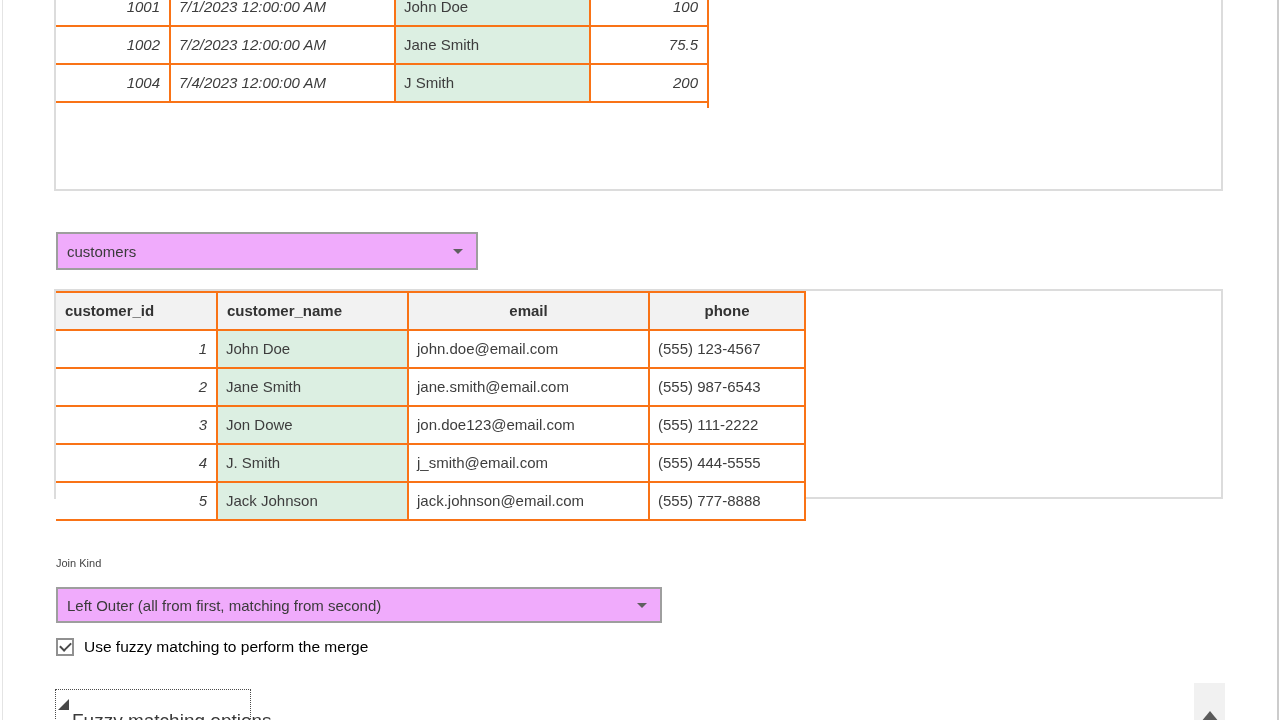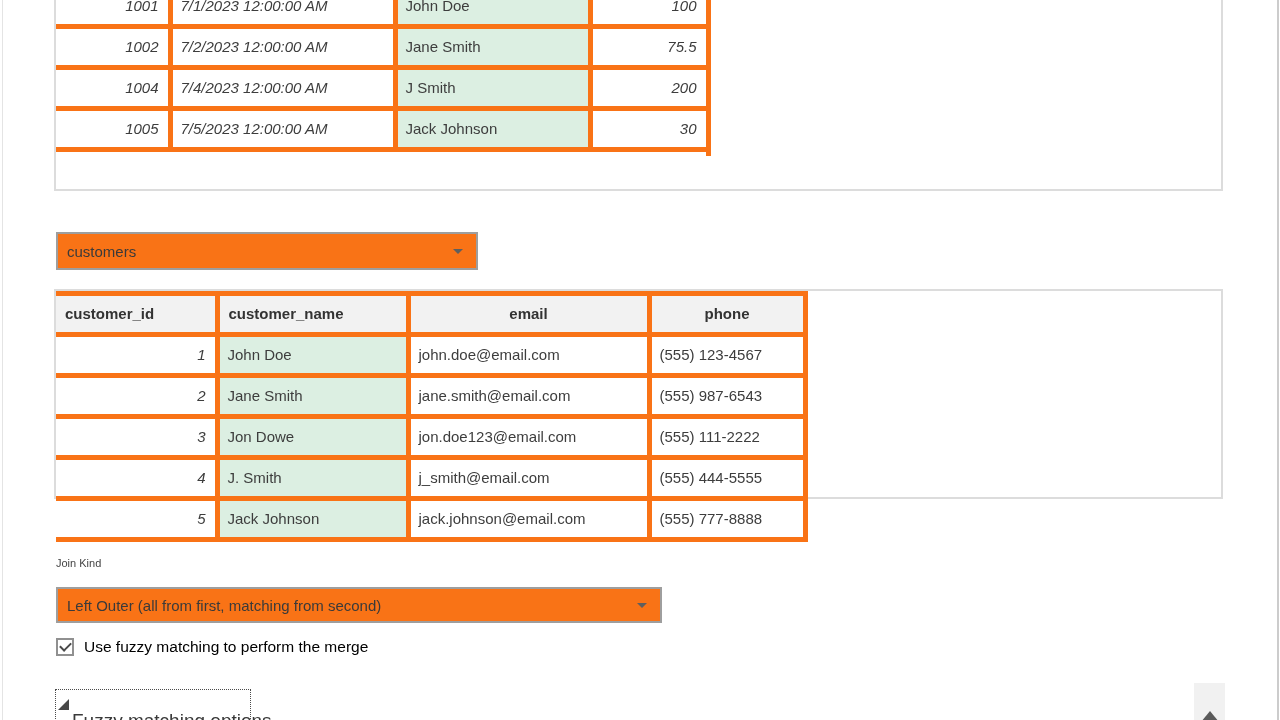--- a/index.html
+++ b/index.html
@@ -18,21 +18,21 @@
   .pane{position:absolute;border:2px solid #dcdcdc;background:#ffffff;box-sizing:border-box;}
   #pane1{left:54px;top:-16px;width:1169px;height:207px;}
   #pane2{left:54px;top:289px;width:1169px;height:210px;}
 
   
   table.grid{border-collapse:collapse;table-layout:fixed;background:#fff;}
   #t1{position:absolute;left:0;top:2px;width:652px;}
   #t2{position:absolute;left:0;top:0;width:749px;}
   .grid td,.grid th{
     box-sizing:border-box;height:38px;
-    border:5px solid #f97316;
+    border:2px solid #f97316;
     font-size:15px;line-height:36px;
     white-space:nowrap;overflow:hidden;
     font-weight:normal;color:#3d3d3d;
   }
   .grid td:first-child,.grid th:first-child{border-left:none;}
   .grid tr:first-child td{border-top:none;}
   #t2 th{background:#f2f2f2;font-weight:bold;color:#333;}
   
   .num{text-align:right;font-style:italic;padding:0 9px 0 4px;}
   .date{text-align:left;font-style:italic;padding:0 4px 0 8px;}
@@ -40,21 +40,21 @@
   .amt{text-align:right;font-style:italic;padding:0 9px 0 4px;}
   .email,.phone{text-align:left;padding:0 4px 0 8px;}
   .h-left{text-align:left;padding:0 4px 0 9px;}
   .h-center{padding:0 7px;}
   td.sel{background:var(--green,#dcefe2);}
   th.sel{background:var(--green-h,#d5eadb);}
   tr.strip td{height:6px;border-top:1px solid #d6d6d6;border-bottom:none;background:#fff;}
 
   
   .combo{
-    position:absolute;box-sizing:border-box;background:#f97316;
+    position:absolute;box-sizing:border-box;background:#f0abfc;
     border:2px solid #9e9e9e;
     font-size:15px;color:#3a3a3a;
     display:flex;align-items:center;
   }
   #combo-table{left:56px;top:232px;width:422px;height:38px;}
   #combo-join{left:56px;top:587px;width:606px;height:36px;}
   .combo .val{padding-left:9px;flex:1 1 auto;white-space:nowrap;overflow:hidden;}
   .combo .arrow{
     flex:0 0 auto;margin-right:13px;width:0;height:0;
     border-left:5px solid transparent;border-right:5px solid transparent;
@@ -127,26 +127,20 @@
           <td class="date">7/2/2023 12:00:00 AM</td>
           <td class="name sel">Jane Smith</td>
           <td class="amt">75.5</td>
         </tr>
         <tr>
           <td class="num">1004</td>
           <td class="date">7/4/2023 12:00:00 AM</td>
           <td class="name sel">J Smith</td>
           <td class="amt">200</td>
         </tr>
-        <tr>
-          <td class="num">1005</td>
-          <td class="date">7/5/2023 12:00:00 AM</td>
-          <td class="name sel">Jack Johnson</td>
-          <td class="amt">30</td>
-        </tr>
         <tr class="strip">
           <td colspan="4"></td>
         </tr>
       </tbody>
   </table>
 </div>
 
 <div class="combo" id="combo-table">
   <span class="val">customers</span>
   <span class="arrow"></span>

